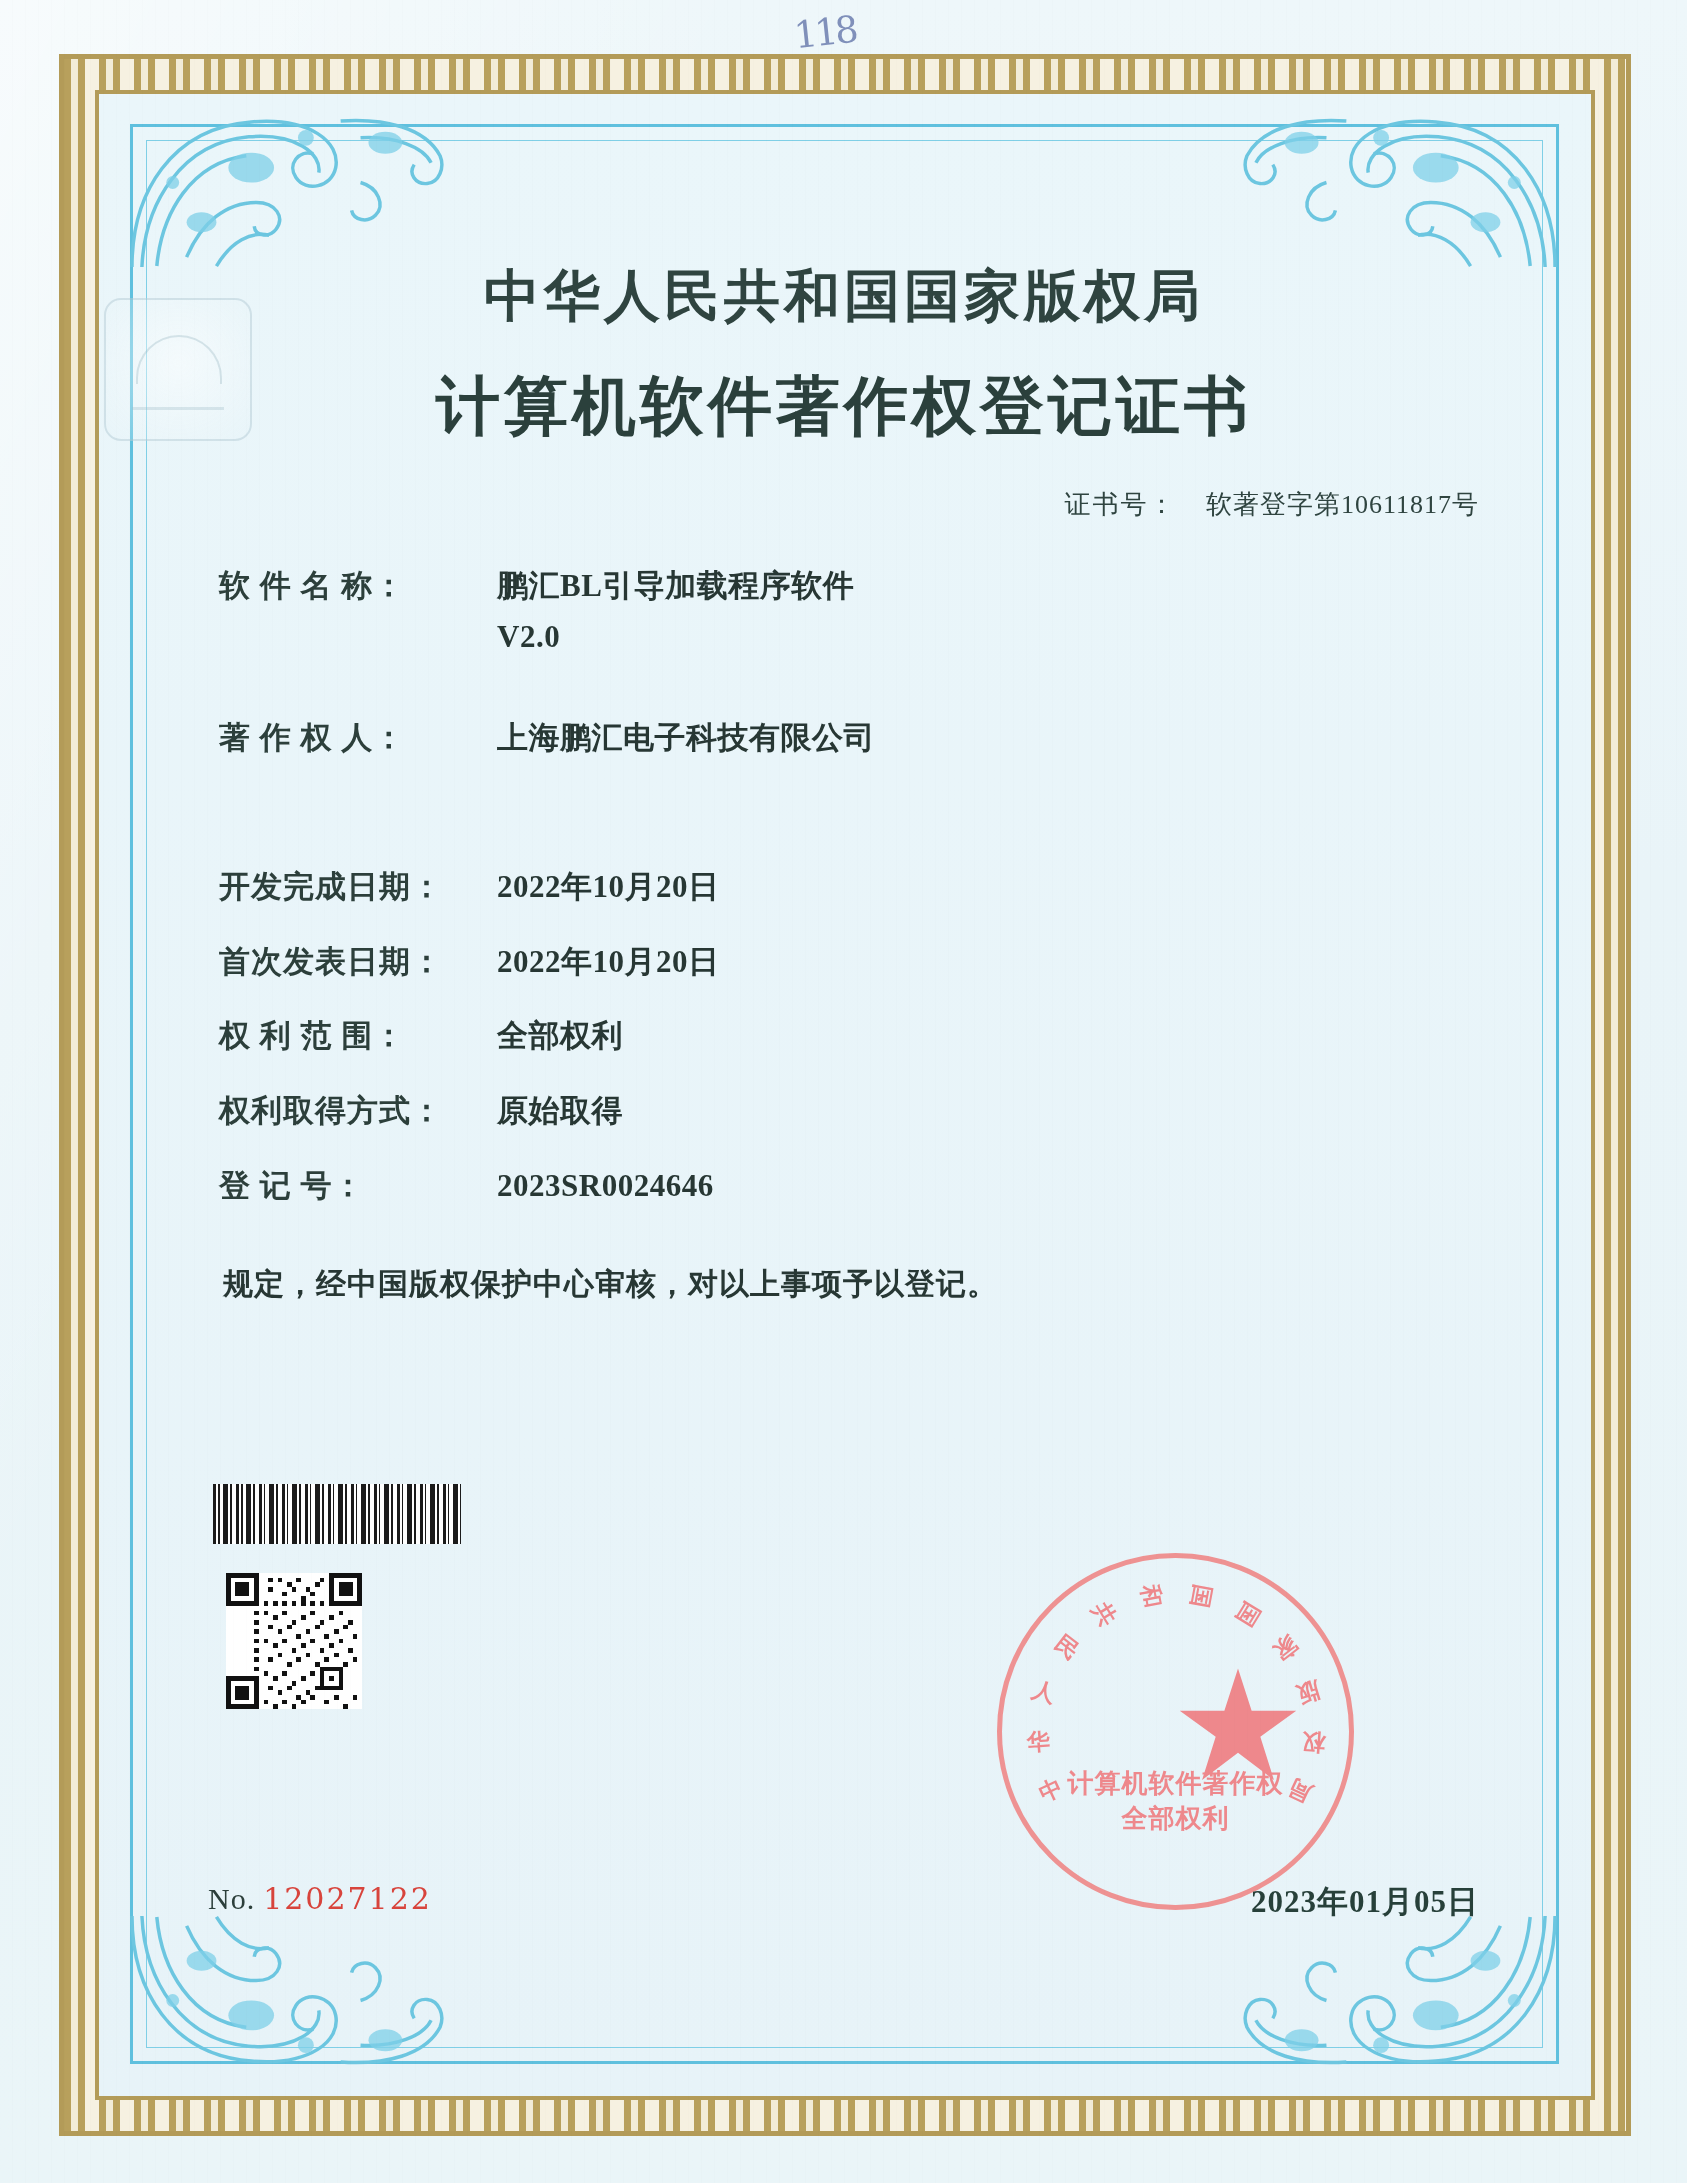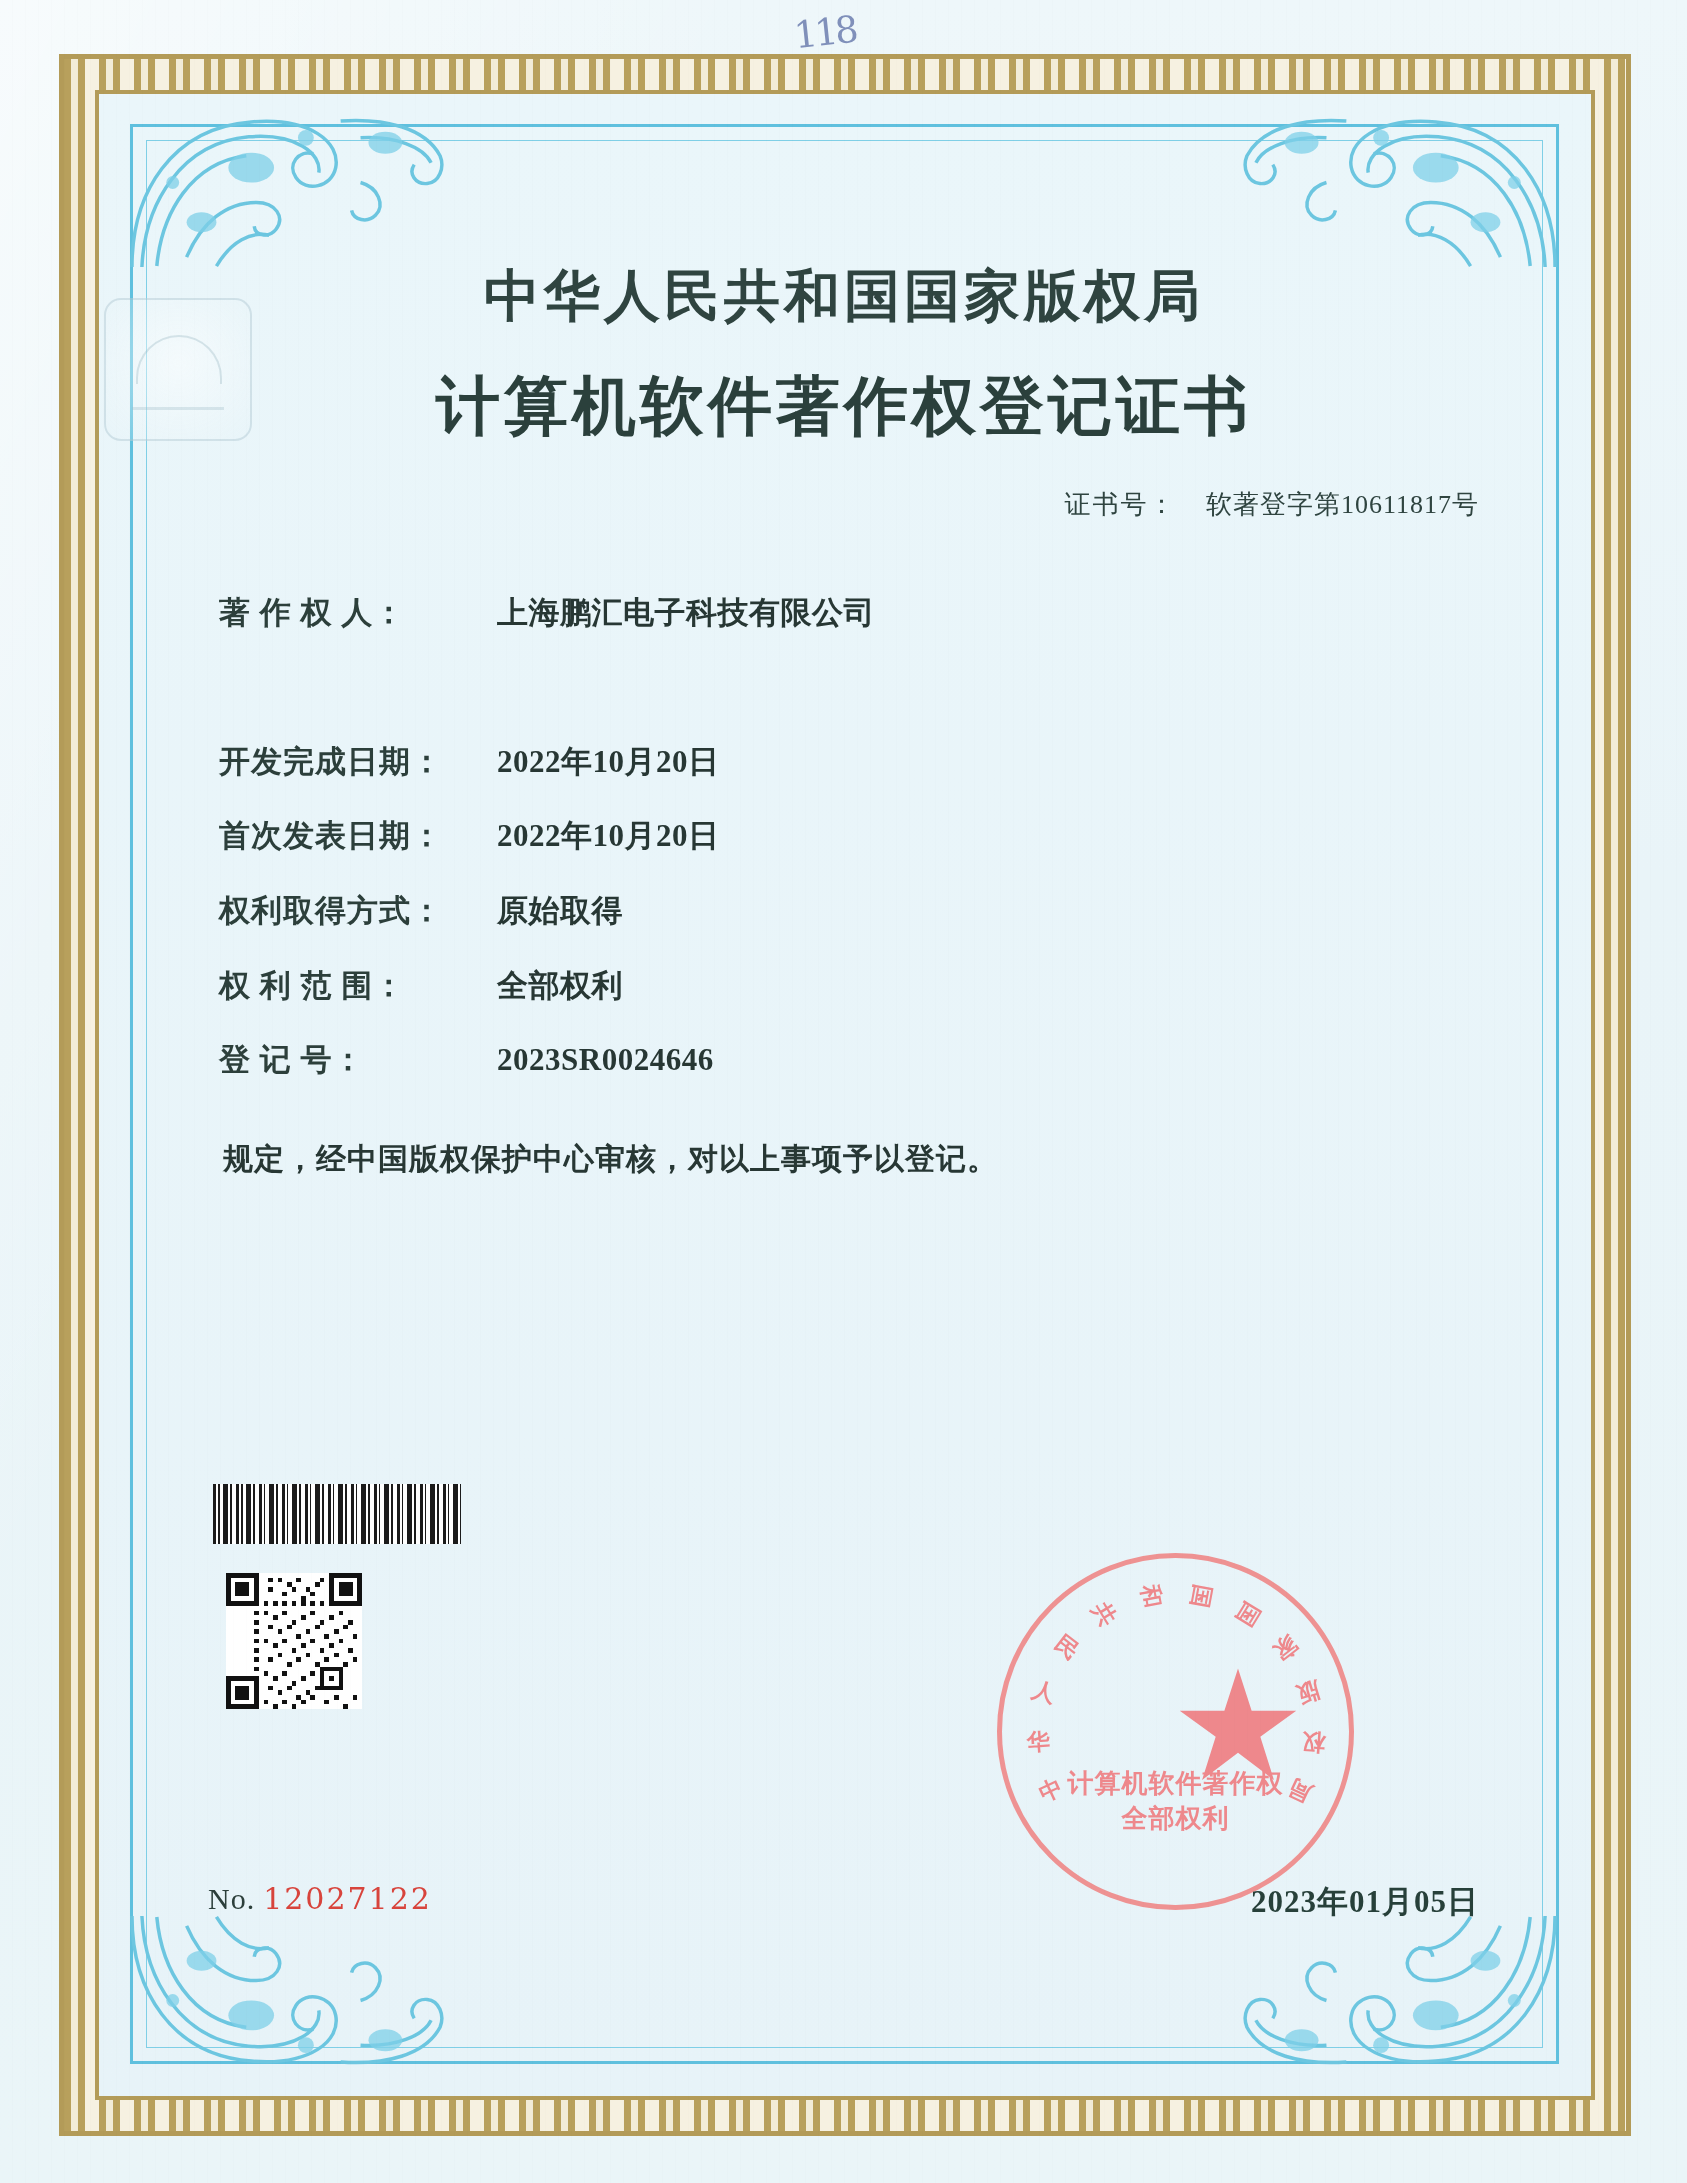--- a/index.html
+++ b/index.html
@@ -437,20 +437,27 @@
     <div class="title-agency">中华人民共和国国家版权局</div>
     <div class="title-cert">计算机软件著作权登记证书</div>
 
     <div class="cert-no-row">
       <span class="lbl">证书号：</span>
       <span class="val">软著登字第10611817号</span>
     </div>
 
     <div class="fields">
 
+      <div class="field-row">
+        <div class="label">软 件 名 称：</div>
+        <div class="value">
+          <span>鹏汇BL引导加载程序软件</span>
+          <span class="line2">V2.0</span>
+        </div>
+      </div>
 
       <div class="gap-md"></div>
 
       <div class="field-row">
         <div class="label">著 作 权 人：</div>
         <div class="value">上海鹏汇电子科技有限公司</div>
       </div>
 
       <div class="gap-lg"></div>
 
@@ -458,27 +465,27 @@
         <div class="label">开发完成日期：</div>
         <div class="value">2022年10月20日</div>
       </div>
 
       <div class="field-row">
         <div class="label">首次发表日期：</div>
         <div class="value">2022年10月20日</div>
       </div>
 
       <div class="field-row">
+        <div class="label">权 利 范 围：</div>
+        <div class="value">全部权利</div>
+      </div>
+
+      <div class="field-row">
         <div class="label">权利取得方式：</div>
         <div class="value">原始取得</div>
-      </div>
-
-      <div class="field-row">
-        <div class="label">权 利 范 围：</div>
-        <div class="value">全部权利</div>
       </div>
 
       <div class="field-row">
         <div class="label">登  记  号：</div>
         <div class="value">2023SR0024646</div>
       </div>
 
     </div>
 
     <div class="statement">

